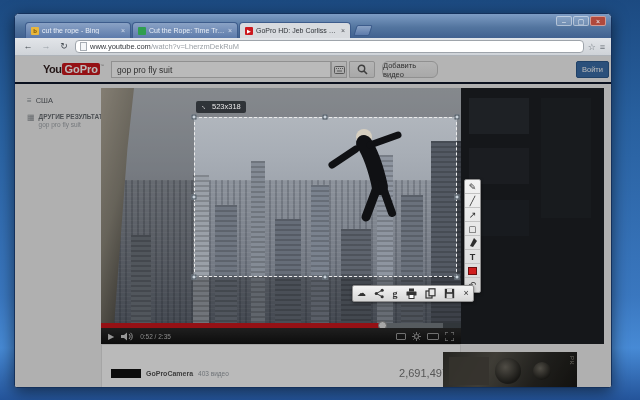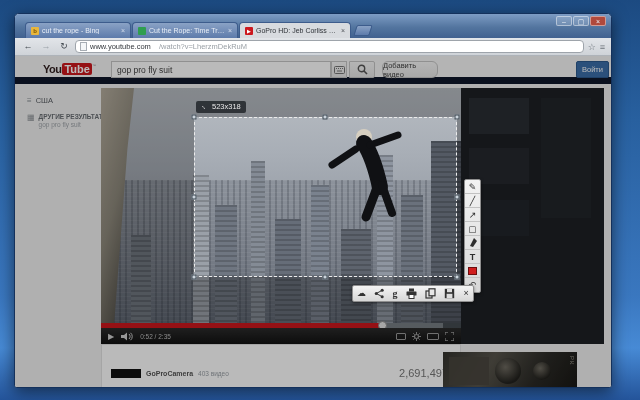--- a/index.html
+++ b/index.html
@@ -45,28 +45,28 @@
     background:linear-gradient(180deg,#e2e5e9,#cfd3d8); border-bottom:1px solid #aeb3b9;
     padding:0 6px; gap:4px; }
   .nav-btn { width:14px; height:14px; border-radius:50%; text-align:center;
     font-size:9px; line-height:13px; color:#3f464d; }
   .nav-btn.dim { color:#9aa1a8; }
   .omnibox { flex:1; height:13px; background:#fff; border:1px solid #9ea4ab;
     border-radius:4px; display:flex; align-items:center; padding:0 4px; gap:3px; }
   .doc-icon { width:7px; height:9px; border:1px solid #a7adb4; background:#f4f6f8; flex:none; }
   .url { font-size:7.5px; white-space:nowrap; overflow:hidden; }
   .url .host { color:#33373c; }
-  .url .path { color:#9aa0a6;margin-left:8px; }
+  .url .path { color:#9aa0a6; }
   .tool-icon { font-size:9px; color:#6c737a; }
 
   
   .page { position:relative; width:100%; height:332px; background:#f1f1f1; overflow:hidden; }
 
   .yt-header { position:absolute; left:0; top:0; right:0; height:28px; background:#f7f7f7;
-    border-bottom:7px solid #0f172a; }
+    border-bottom:2px solid #0f172a; }
   .yt-logo { position:absolute; left:28px; top:7px; display:flex; align-items:flex-start; }
   .logo-you { font-size:11px; font-weight:bold; color:#322; letter-spacing:-0.5px; }
   .logo-tube { font-size:11px; font-weight:bold; color:#fff; background:#cc181e;
     border-radius:2px; padding:0 2px; margin-left:1px; }
   .logo-tm { font-size:4px; color:#999; }
   .search-box { position:absolute; left:96px; top:5px; width:220px; height:17px;
     background:#fff; border:1px solid #c6c6c6; font-size:8.5px; color:#444;
     padding:0 5px; font-family:"Liberation Sans",sans-serif; }
   .hdr-btn { position:absolute; top:5px; height:17px;
     background:linear-gradient(180deg,#f8f8f8,#e7e7e7); border:1px solid #c6c6c6;
@@ -201,21 +201,21 @@
       </div>
       <div class="tool-icon">☆</div>
       <div class="tool-icon">≡</div>
     </div>
 
     <div class="page">
 
       <div class="yt-header">
         <div class="yt-logo">
           <span class="logo-you">You</span>
-          <span class="logo-tube">Tube</span>
+          <span class="logo-tube">GoPro</span>
           <span class="logo-tm">™</span>
         </div>
         <input class="search-box" value="gop pro fly suit" style="">
         <div class="hdr-btn kbd-btn">
           <svg width="11" height="8" viewBox="0 0 11 8">
               <rect x="0.5" y="0.5" width="10" height="7" rx="1" fill="none" stroke="#777" stroke-width="1"></rect>
               <rect x="2" y="2" width="1" height="1" fill="#777"></rect>
               <rect x="4" y="2" width="1" height="1" fill="#777"></rect>
               <rect x="6" y="2" width="1" height="1" fill="#777"></rect>
               <rect x="8" y="2" width="1" height="1" fill="#777"></rect>

